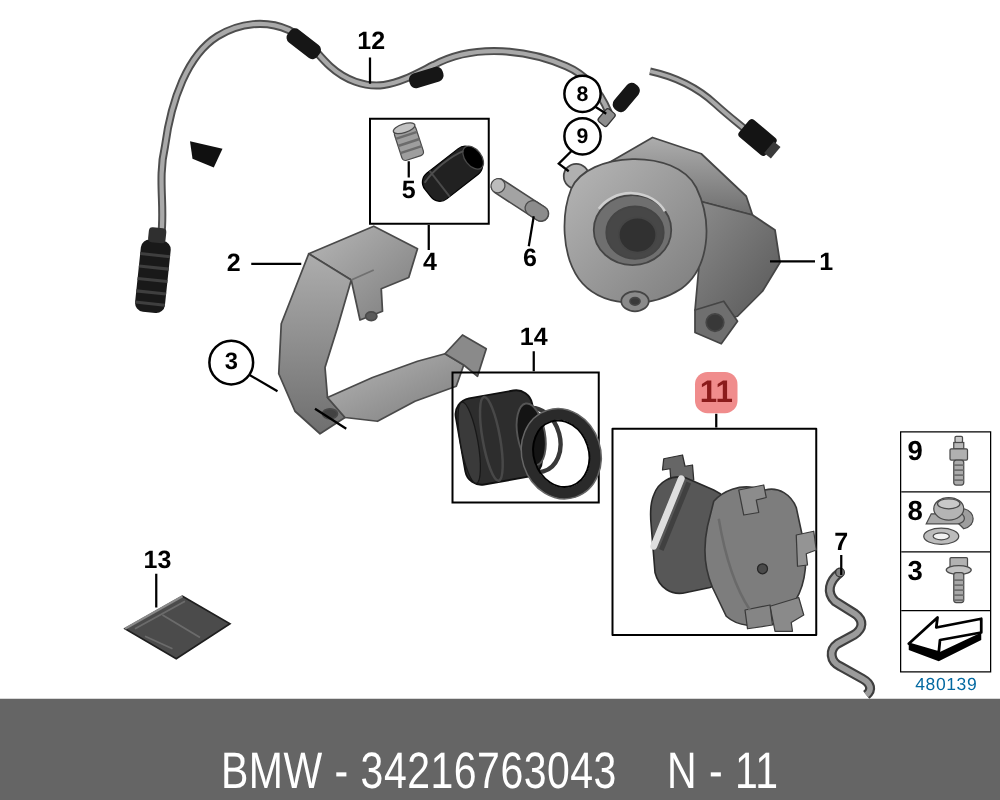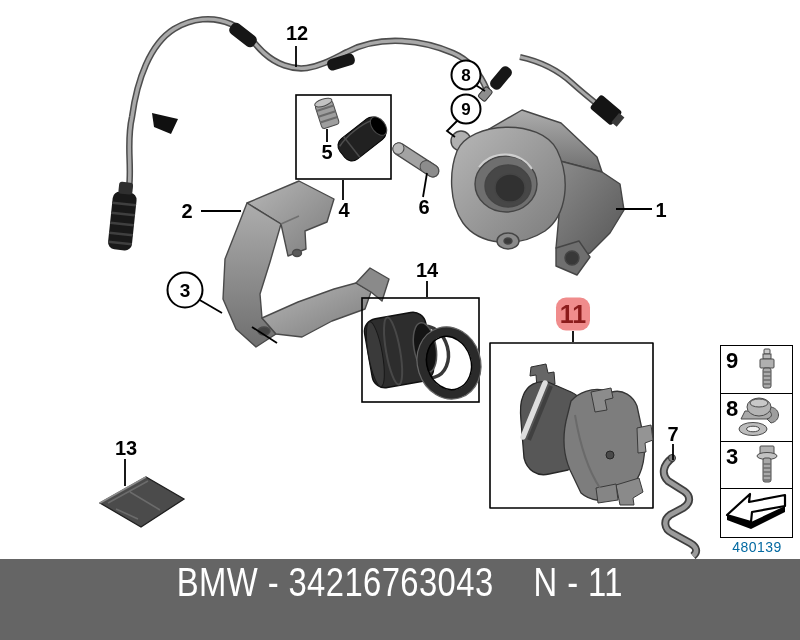--- a/index.html
+++ b/index.html
@@ -32,21 +32,21 @@
   .ref-num{
     position:absolute;left:5px;top:2px;font:bold 22px "Liberation Sans",sans-serif;cursor:pointer;
   }
   .ref-cell svg{position:absolute;left:0;top:0;}
   .drawing-number{
     position:absolute;left:718px;top:539px;width:78px;text-align:center;
     font:14px "Liberation Sans",sans-serif;color:#0369a1;letter-spacing:0.5px;
   }
   .footer{
     position:absolute;left:0;top:559px;width:800px;height:81px;background:#656565;
-    display:flex;align-items:flex-start;justify-content:center;
+    display:flex;align-items:flex-end;justify-content:center;
   }
   .footer-inner{
     display:flex;gap:50px;transform:scaleX(0.8);transform-origin:center;
     font:41px "Liberation Sans",sans-serif;color:#ffffff;letter-spacing:0.5px;white-space:nowrap;
   }
 </style>
 </head>
 <body>
 
 <div class="stage">

